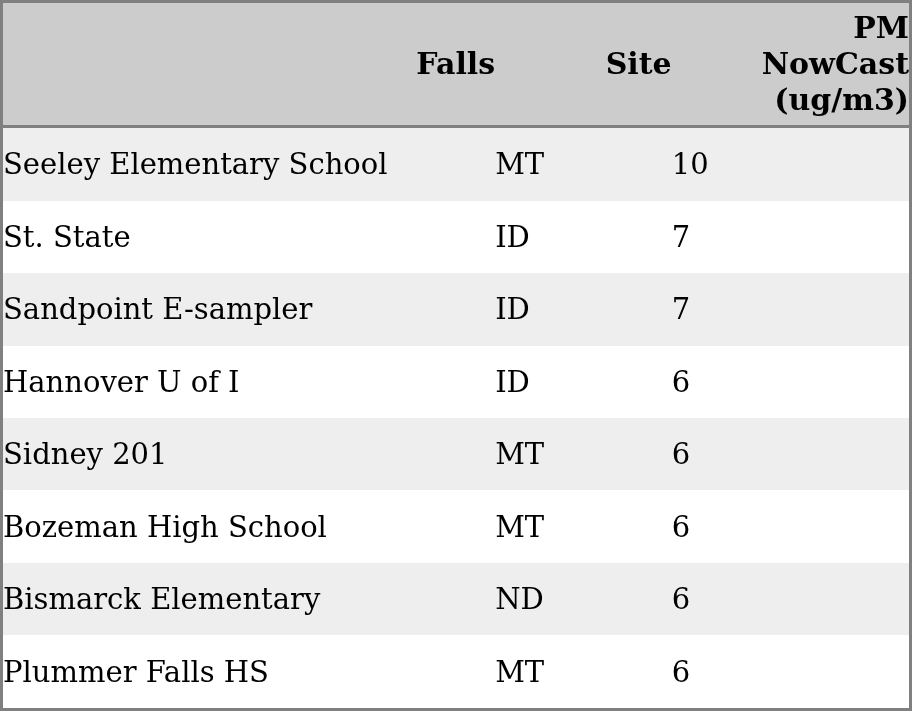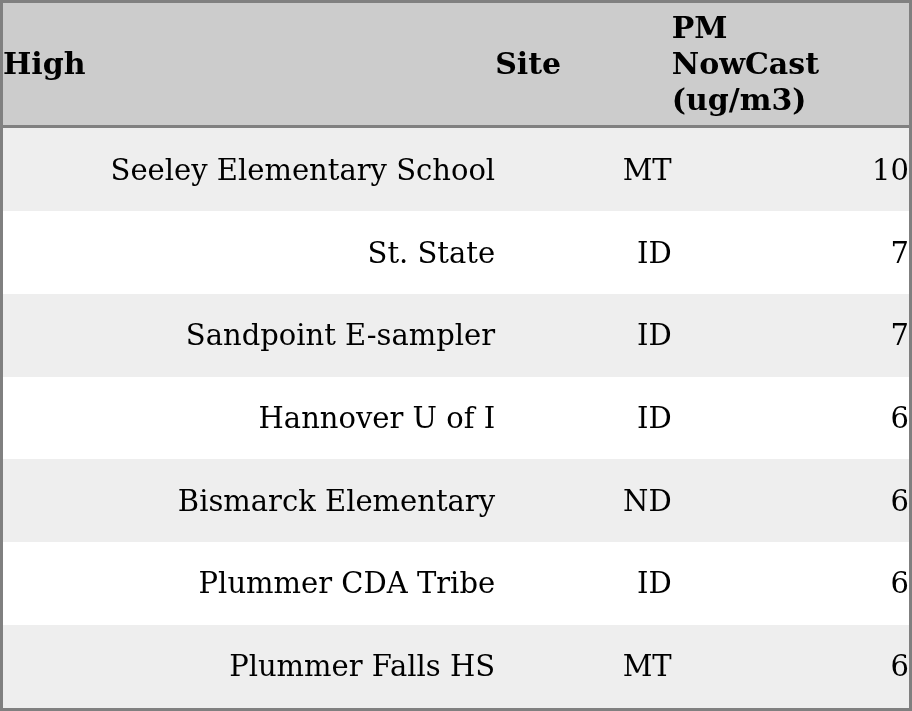--- a/index.html
+++ b/index.html
@@ -24,50 +24,50 @@
   }
   col.col-site  { width: 492px; }
   col.col-state { width: 176px; }
   col.col-pm    { width: 238px; }
   thead th {
     background: #cccccc;
     border-bottom: 3px solid #808080;
     height: 122px;
     font-size: 30px;
     font-weight: bold;
-    text-align: left;
+    text-align: right;
     vertical-align: middle;
     line-height: 1.2;
     white-space: pre-line;
     padding: 0;
   }
   tbody td {
     height: 58px;
     font-size: 29px;
     font-weight: normal;
-    text-align: right;
+    text-align: left;
     vertical-align: middle;
     padding: 0;
     border: none;
   }
   tbody tr:nth-child(odd)  { background: #eeeeee; }
   tbody tr:nth-child(even) { background: #ffffff; }
 </style>
 </head>
 <body>
 
 <table class="aq-table">
   <colgroup>
     <col class="col-site">
     <col class="col-state">
     <col class="col-pm">
   </colgroup>
   <thead>
     <tr>
-      <th>High</th>
+      <th>Falls</th>
       <th>Site</th>
       <th>PM
 NowCast
 (ug/m3)</th>
     </tr>
   </thead>
   <tbody>
     <tr>
       <td>Seeley Elementary School</td>
       <td>MT</td>
@@ -82,27 +82,32 @@
       <td>Sandpoint E-sampler</td>
       <td>ID</td>
       <td>7</td>
     </tr>
     <tr>
       <td>Hannover U of I</td>
       <td>ID</td>
       <td>6</td>
     </tr>
     <tr>
-      <td>Bismarck Elementary</td>
-      <td>ND</td>
+      <td>Sidney 201</td>
+      <td>MT</td>
       <td>6</td>
     </tr>
     <tr>
-      <td>Plummer CDA Tribe</td>
-      <td>ID</td>
+      <td>Bozeman High School</td>
+      <td>MT</td>
+      <td>6</td>
+    </tr>
+    <tr>
+      <td>Bismarck Elementary</td>
+      <td>ND</td>
       <td>6</td>
     </tr>
     <tr>
       <td>Plummer Falls HS</td>
       <td>MT</td>
       <td>6</td>
     </tr>
   </tbody>
 </table>
 

